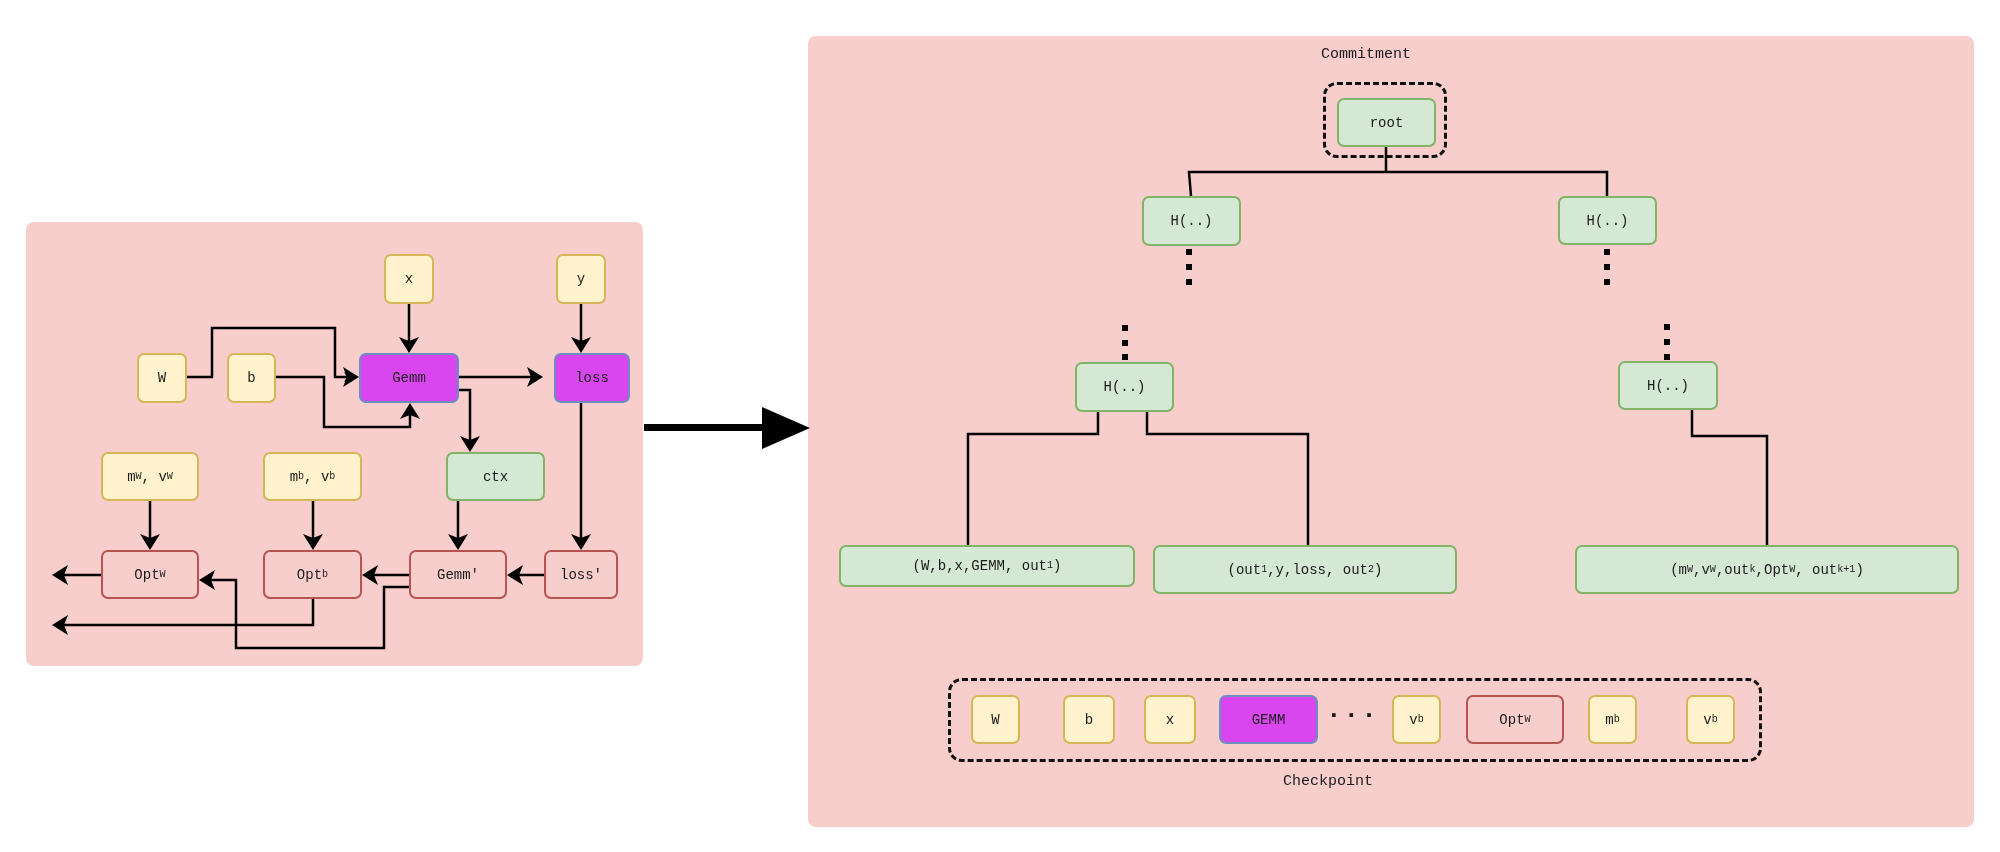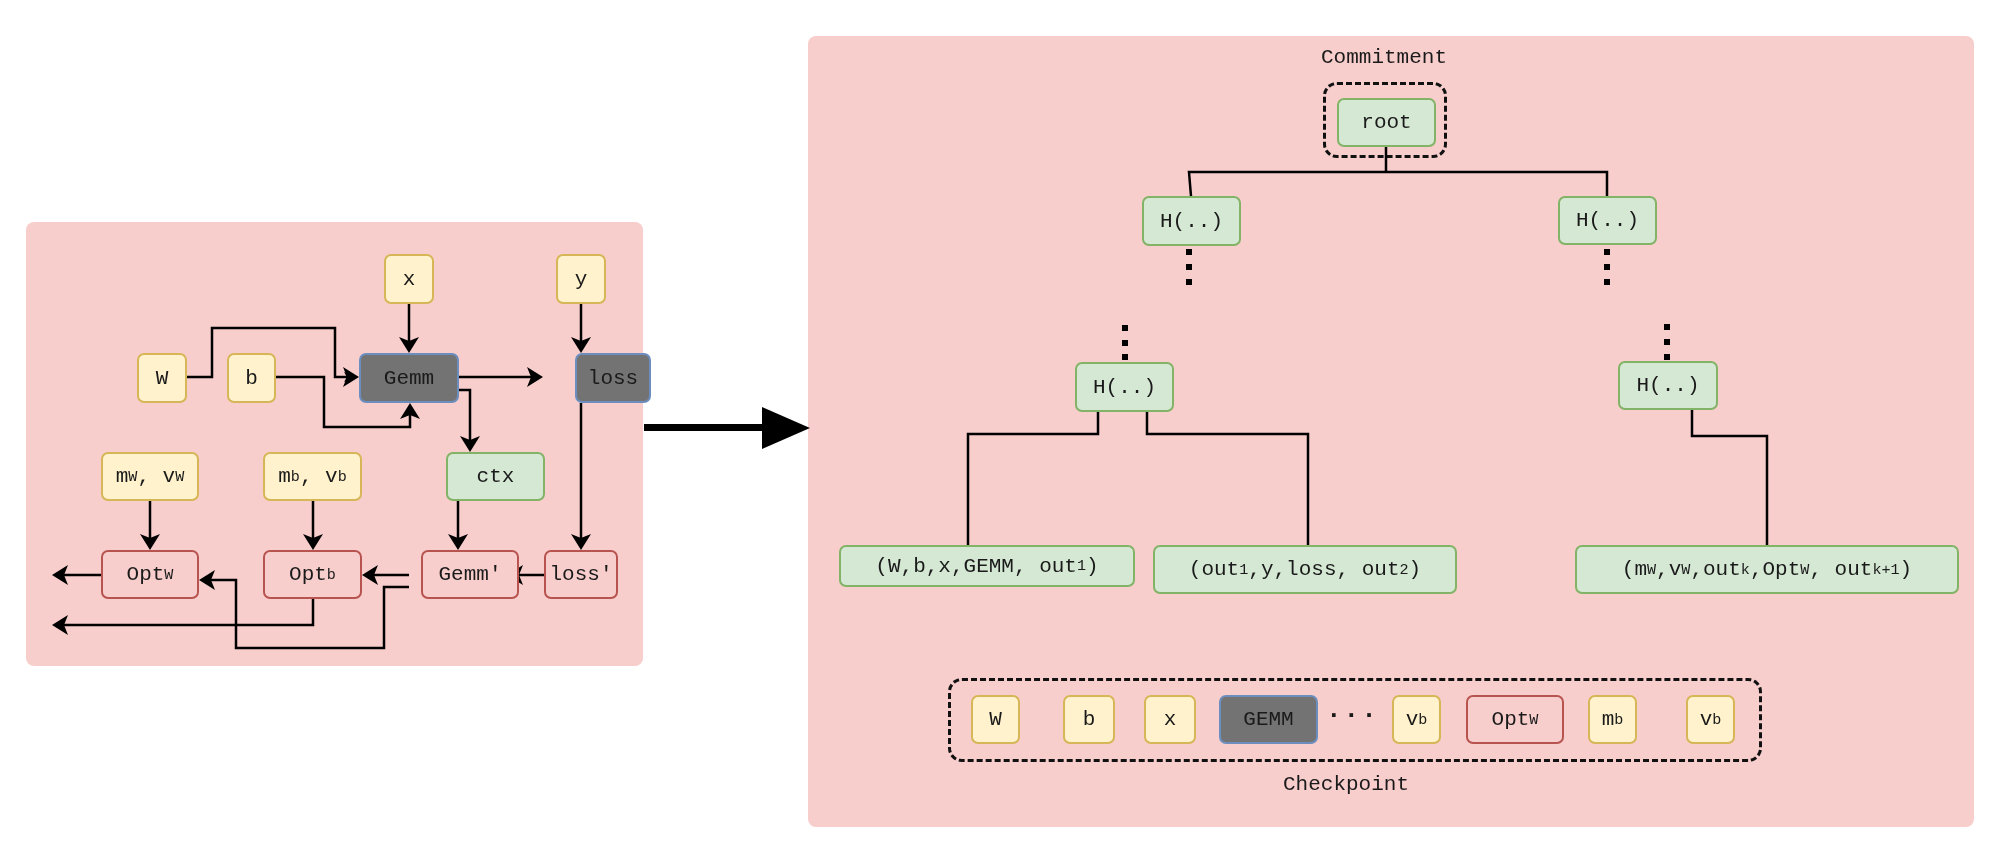--- a/index.html
+++ b/index.html
@@ -1,27 +1,27 @@
 <!DOCTYPE html>
 <html><head>
 <meta charset="utf-8">
 <style>
   html, body { margin:0; padding:0; background:#ffffff; }
   body { width:2000px; height:852px; position:relative; overflow:hidden; font-family:"Liberation Mono", "DejaVu Sans Mono", monospace; }
   .panel { position:absolute; background:#f8cecc; border-radius:8px; }
   #left-panel { left:26px; top:222px; width:617px; height:444px; }
   #right-panel { left:808px; top:36px; width:1166px; height:791px; }
   svg.wires { position:absolute; left:0; top:0; width:2000px; height:852px; pointer-events:none; }
-  .node { position:absolute; box-sizing:border-box; border-radius:7px; border:2.5px solid; display:flex; align-items:center; justify-content:center; font-size:21px; color:#1a1a1a; white-space:nowrap; }
+  .node { position:absolute; box-sizing:border-box; border-radius:7px; border:2.5px solid; display:flex; align-items:center; justify-content:center; font-size:14px; color:#1a1a1a; white-space:nowrap; }
   .y { background:#fff2cc; border-color:#d6b656; }
-  .b { background:#737373; border-color:#6c8ebf; }
+  .b { background:#d946ef; border-color:#6c8ebf; }
   .g { background:#d5e8d4; border-color:#82b366; }
   .r { background:#f8cecc; border-color:#b85450; }
   sub { font-size:0.72em; vertical-align:-0.35em; line-height:0; }
-  .label { position:absolute; font-size:21px; color:#1a1a1a; }
+  .label { position:absolute; font-size:15px; color:#1a1a1a; }
   .dashbox { position:absolute; box-sizing:border-box; border:3px dashed #111; border-radius:14px; }
   .dot { position:absolute; width:6px; height:6px; background:#000; }
 </style>
 </head>
 <body>
 
 <div class="panel" id="left-panel"></div>
 <div class="panel" id="right-panel"></div>
 
 <svg class="wires" viewBox="0 0 2000 852">
@@ -103,21 +103,21 @@
   </div>
 <div class="node y" style="left:384px;top:254px;width:50px;height:50px;">
     <span>x</span>
   </div>
 <div class="node y" style="left:556px;top:254px;width:50px;height:50px;">
     <span>y</span>
   </div>
 <div class="node b" style="left:359px;top:353px;width:100px;height:50px;">
     <span>Gemm</span>
   </div>
-<div class="node b" style="left:575px;top:353px;width:76px;height:50px;">
+<div class="node b" style="left:554px;top:353px;width:76px;height:50px;">
     <span>loss</span>
   </div>
 <div class="node g" style="left:446px;top:452px;width:99px;height:49px;">
     <span>ctx</span>
   </div>
 <div class="node y" style="left:101px;top:452px;width:98px;height:49px;">
   <span>m</span>
     <sub>W</sub>
     <span>,&nbsp;</span>
     <span>v</span>
@@ -131,21 +131,21 @@
     <sub>b</sub>
 </div>
 <div class="node r" style="left:101px;top:550px;width:98px;height:49px;">
   <span>Opt</span>
     <sub>W</sub>
 </div>
 <div class="node r" style="left:263px;top:550px;width:99px;height:49px;">
   <span>Opt</span>
     <sub>b</sub>
 </div>
-<div class="node r" style="left:409px;top:550px;width:98px;height:49px;margin-left:12px;">
+<div class="node r" style="left:409px;top:550px;width:98px;height:49px;">
     <span>Gemm'</span>
   </div>
 <div class="node r" style="left:544px;top:550px;width:74px;height:49px;">
     <span>loss'</span>
   </div>
 
 <div class="label" style="left:1321px;top:46px;">Commitment</div>
 <div class="dashbox" style="left:1323px;top:82px;width:124px;height:76px;"></div>
 <div class="node g" style="left:1337px;top:98px;width:99px;height:49px;">
     <span>root</span>

